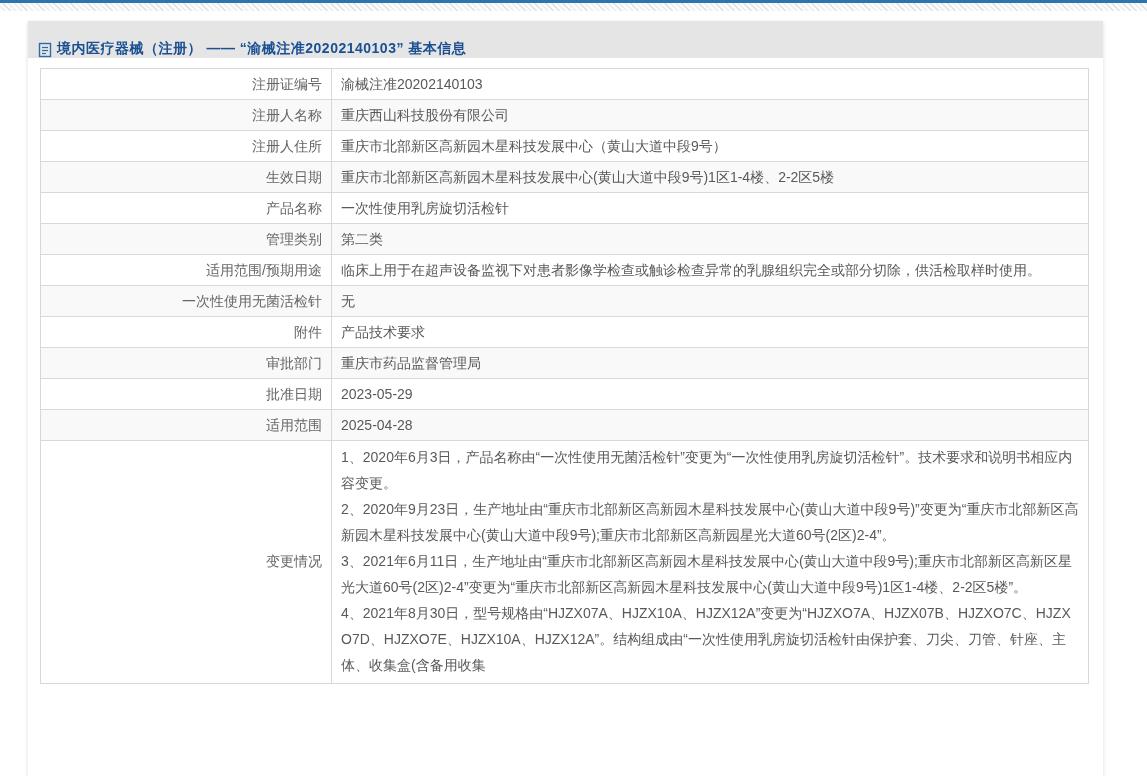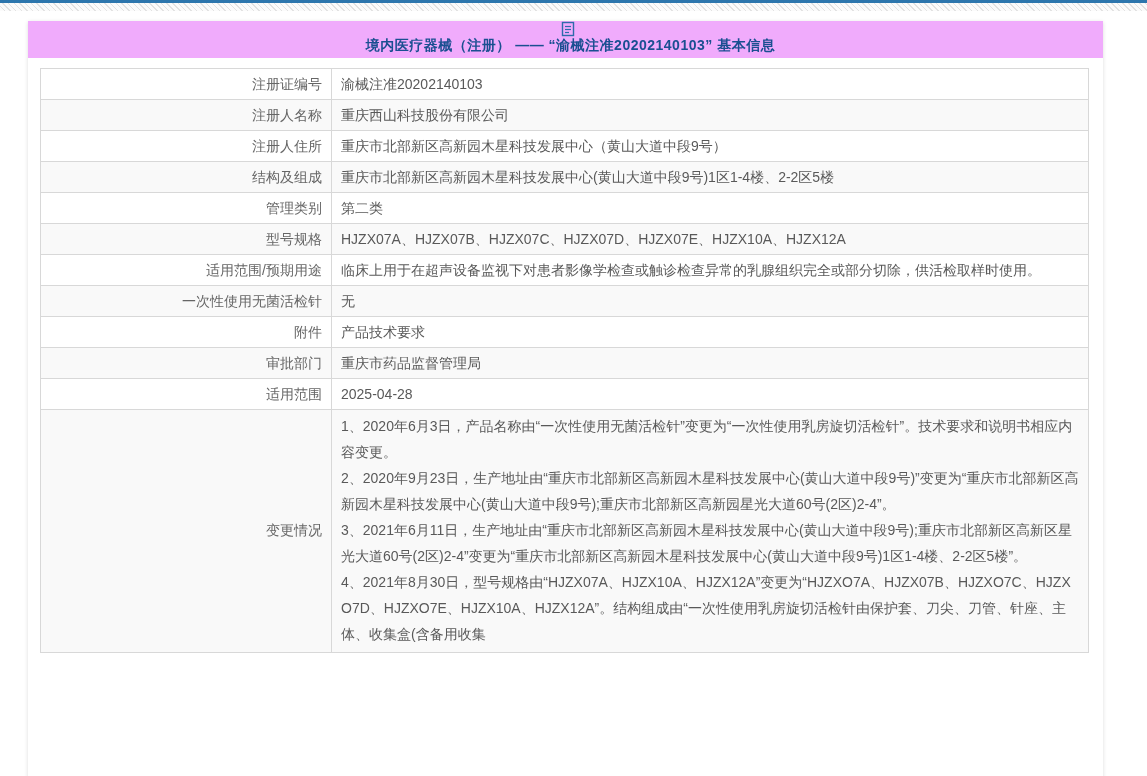--- a/index.html
+++ b/index.html
@@ -22,25 +22,24 @@
   
   .panel {
     margin: 10px 44px 0 28px;
     width: 1075px;
     background: #ffffff;
     box-shadow: 0 1px 4px rgba(0,0,0,0.14);
     min-height: 760px;
   }
   .titlebar {
     height: 37px;
-    background: #f0abfc;
+    background: #e5e5e5;
     display: flex;
-    align-items: center;
+    align-items: flex-end;
     padding-left: 10px;
-    flex-direction: column;
   }
   .titlebar .doc-icon { flex: 0 0 auto; margin-right: 5px; display: inline-flex; }
   .titlebar .title-text {
     color: #1a4f91;
     font-size: 14px;
     font-weight: bold;
     letter-spacing: 0.5px;
   }
   
   table.info-table {
@@ -99,48 +98,52 @@
       </tr>
       <tr>
         <td class="label">注册人名称</td>
         <td class="value">重庆西山科技股份有限公司</td>
       </tr>
       <tr>
         <td class="label">注册人住所</td>
         <td class="value">重庆市北部新区高新园木星科技发展中心（黄山大道中段9号）</td>
       </tr>
       <tr>
-        <td class="label">结构及组成</td>
+        <td class="label">生效日期</td>
         <td class="value">重庆市北部新区高新园木星科技发展中心(黄山大道中段9号)1区1-4楼、2-2区5楼</td>
+      </tr>
+      <tr>
+        <td class="label">产品名称</td>
+        <td class="value">一次性使用乳房旋切活检针</td>
       </tr>
       <tr>
         <td class="label">管理类别</td>
         <td class="value">第二类</td>
-      </tr>
-      <tr>
-        <td class="label">型号规格</td>
-        <td class="value">HJZX07A、HJZX07B、HJZX07C、HJZX07D、HJZX07E、HJZX10A、HJZX12A</td>
       </tr>
       <tr>
         <td class="label">适用范围/预期用途</td>
         <td class="value">临床上用于在超声设备监视下对患者影像学检查或触诊检查异常的乳腺组织完全或部分切除，供活检取样时使用。</td>
       </tr>
       <tr>
         <td class="label">一次性使用无菌活检针</td>
         <td class="value">无</td>
       </tr>
       <tr>
         <td class="label">附件</td>
         <td class="value">产品技术要求</td>
       </tr>
       <tr>
         <td class="label">审批部门</td>
         <td class="value">重庆市药品监督管理局</td>
       </tr>
       <tr>
+        <td class="label">批准日期</td>
+        <td class="value">2023-05-29</td>
+      </tr>
+      <tr>
         <td class="label">适用范围</td>
         <td class="value">2025-04-28</td>
       </tr>
       <tr>
         <td class="label">变更情况</td>
         <td class="value change-value">1、2020年6月3日，产品名称由“一次性使用无菌活检针”变更为“一次性使用乳房旋切活检针”。技术要求和说明书相应内容变更。
 2、2020年9月23日，生产地址由“重庆市北部新区高新园木星科技发展中心(黄山大道中段9号)”变更为“重庆市北部新区高新园木星科技发展中心(黄山大道中段9号);重庆市北部新区高新园星光大道60号(2区)2-4”。
 3、2021年6月11日，生产地址由“重庆市北部新区高新园木星科技发展中心(黄山大道中段9号);重庆市北部新区高新区星光大道60号(2区)2-4”变更为“重庆市北部新区高新园木星科技发展中心(黄山大道中段9号)1区1-4楼、2-2区5楼”。
 4、2021年8月30日，型号规格由“HJZX07A、HJZX10A、HJZX12A”变更为“HJZXO7A、HJZX07B、HJZXO7C、HJZXO7D、HJZXO7E、HJZX10A、HJZX12A”。结构组成由“一次性使用乳房旋切活检针由保护套、刀尖、刀管、针座、主体、收集盒(含备用收集</td>
       </tr>

